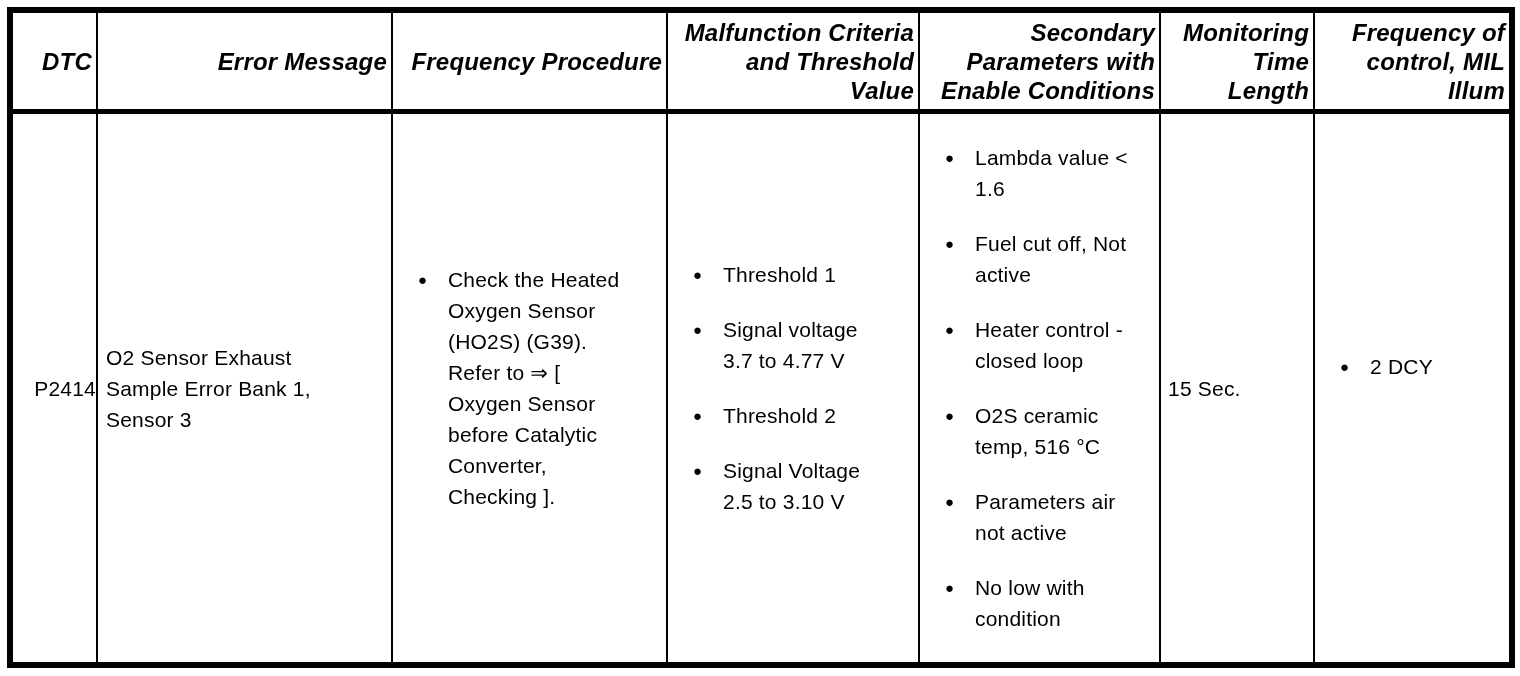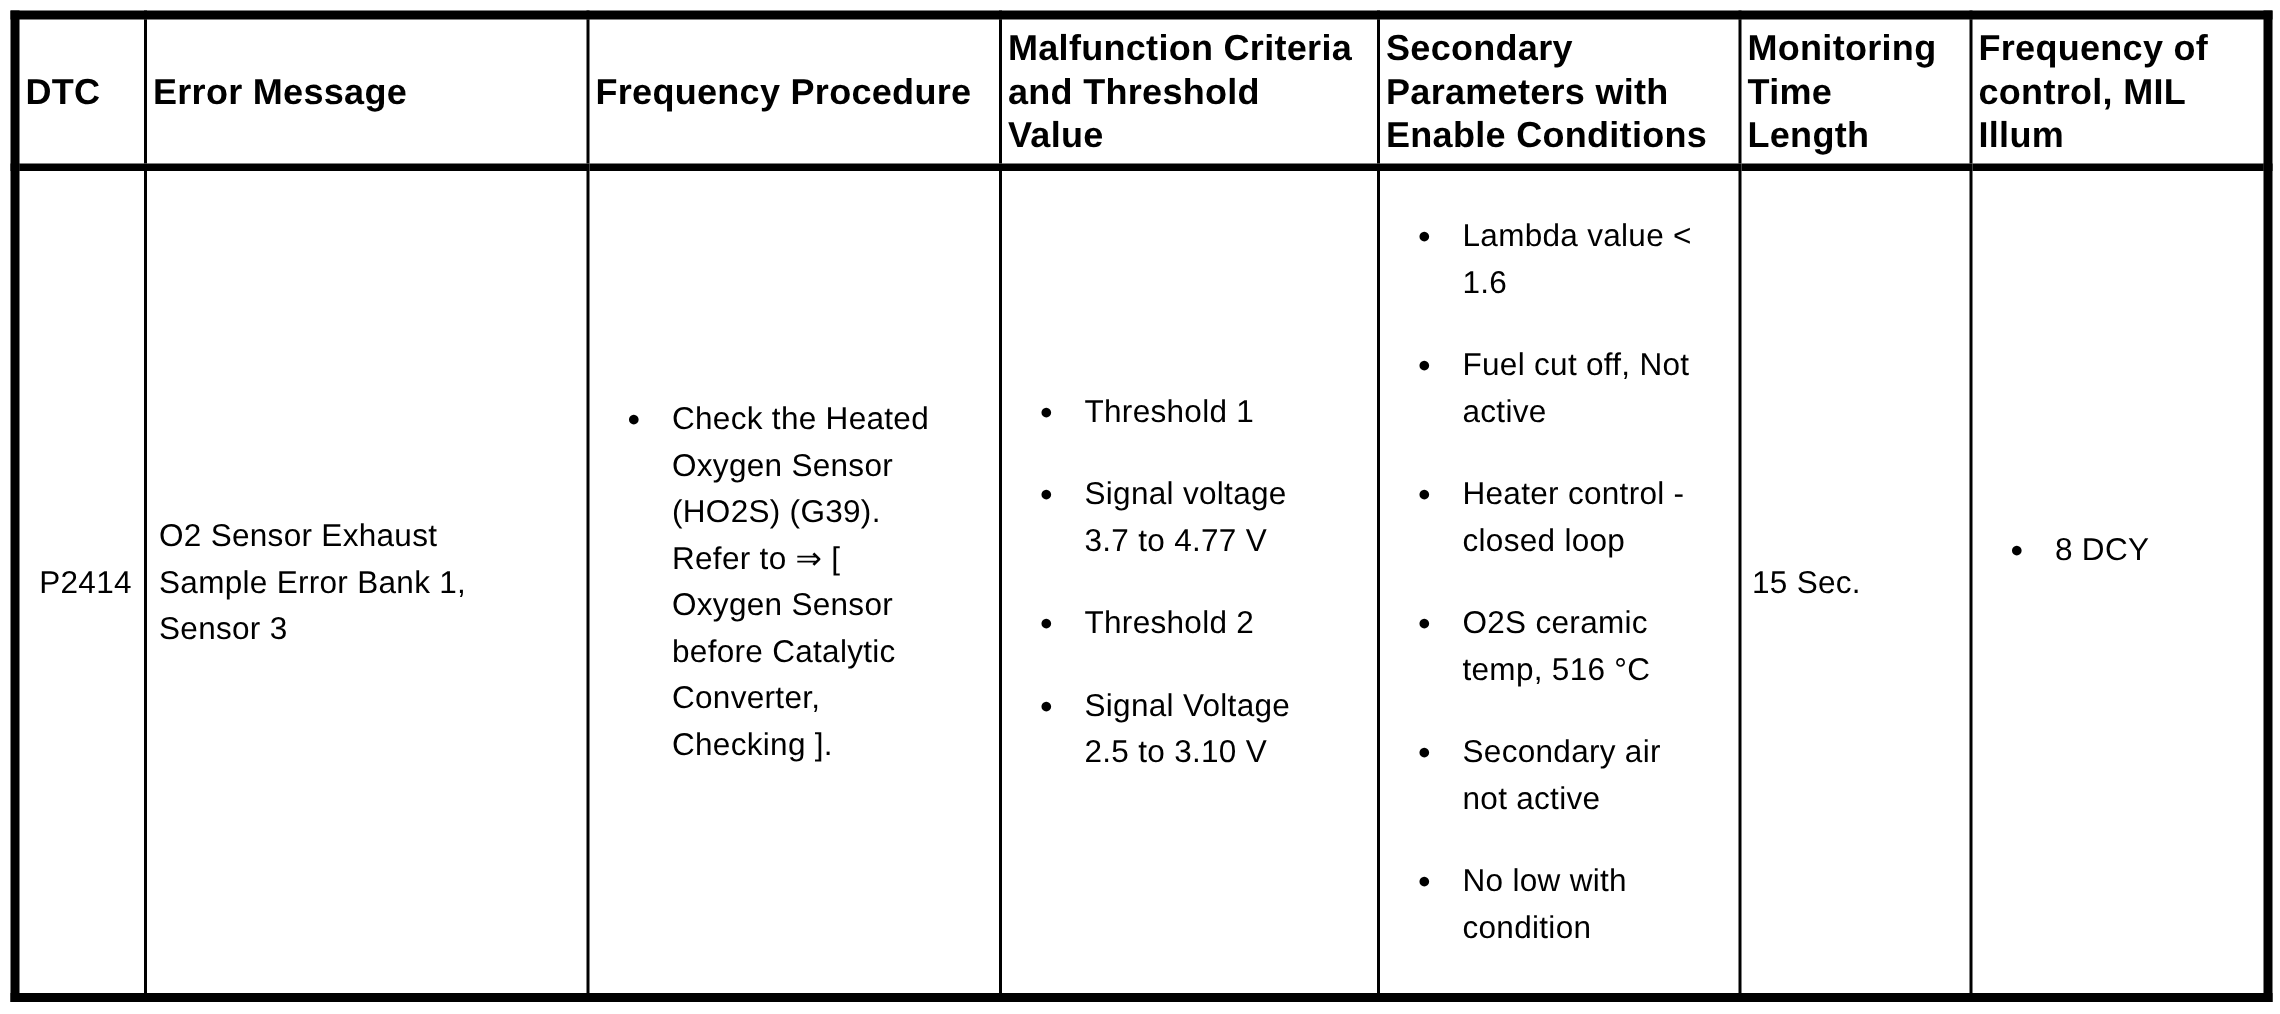--- a/index.html
+++ b/index.html
@@ -35,35 +35,36 @@
   .dtc-table td {
     border: 2px solid #000000;
     overflow: hidden;
   }
   .dtc-table thead th {
     height: 96px;
     border-bottom: 5px solid #000000;
     font-size: 24px;
     font-weight: bold;
     line-height: 29px;
-    text-align: left;
+    text-align: right;
     vertical-align: middle;
     white-space: pre-line;
     padding: 0 4px;
+    font-style: italic;
   }
   .dtc-table tbody td {
     height: 548px;
     font-size: 21px;
     line-height: 31px;
     vertical-align: middle;
     padding: 0;
   }
   .cell-dtc {
     padding-left: 5px !important;
-    text-align: center;
+    text-align: right;
   }
   .cell-error {
     padding-left: 8px !important;
     padding-right: 4px !important;
     white-space: pre-line;
   }
   .cell-monitoring {
     padding-left: 7px !important;
   }
   .bullet-cell {
@@ -194,37 +195,37 @@
               <span class="bullet-text">Heater control -
 closed loop</span>
             </div>
             <div class="bullet-item">
               <span class="bullet">●</span>
               <span class="bullet-text">O2S ceramic
 temp, 516 °C</span>
             </div>
             <div class="bullet-item">
               <span class="bullet">●</span>
-              <span class="bullet-text">Secondary air
+              <span class="bullet-text">Parameters air
 not active</span>
             </div>
             <div class="bullet-item">
               <span class="bullet">●</span>
               <span class="bullet-text">No low with
 condition</span>
             </div>
           </div>
         </td>
 
         <td class="cell-monitoring">15 Sec.</td>
 
         <td class="bullet-cell">
           <div class="bullet-list raise">
             <div class="bullet-item">
               <span class="bullet">●</span>
-              <span class="bullet-text">8 DCY</span>
+              <span class="bullet-text">2 DCY</span>
             </div>
           </div>
         </td>
       </tr>
     </tbody>
   </table>
 </div>
 
 </body></html>

